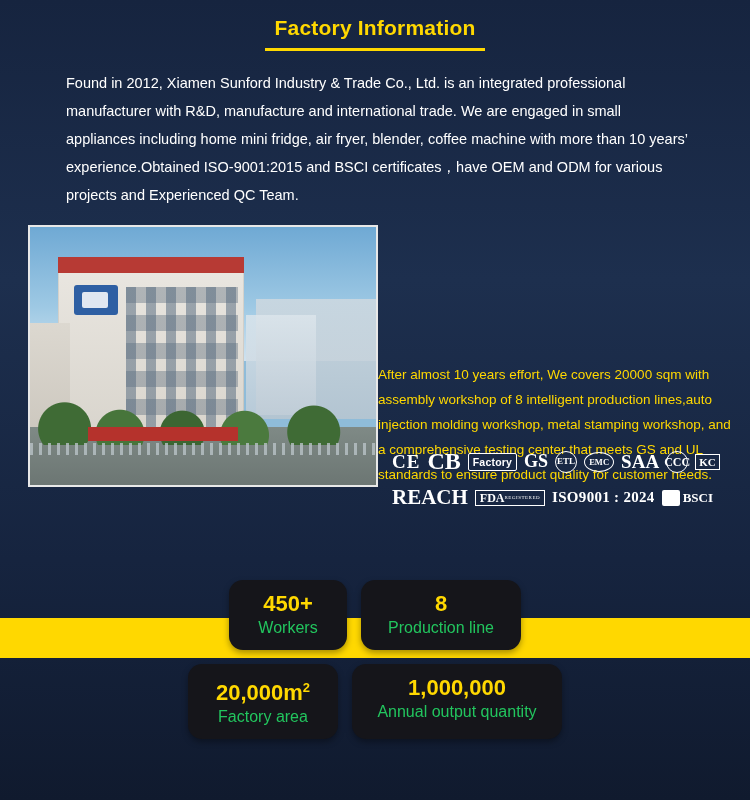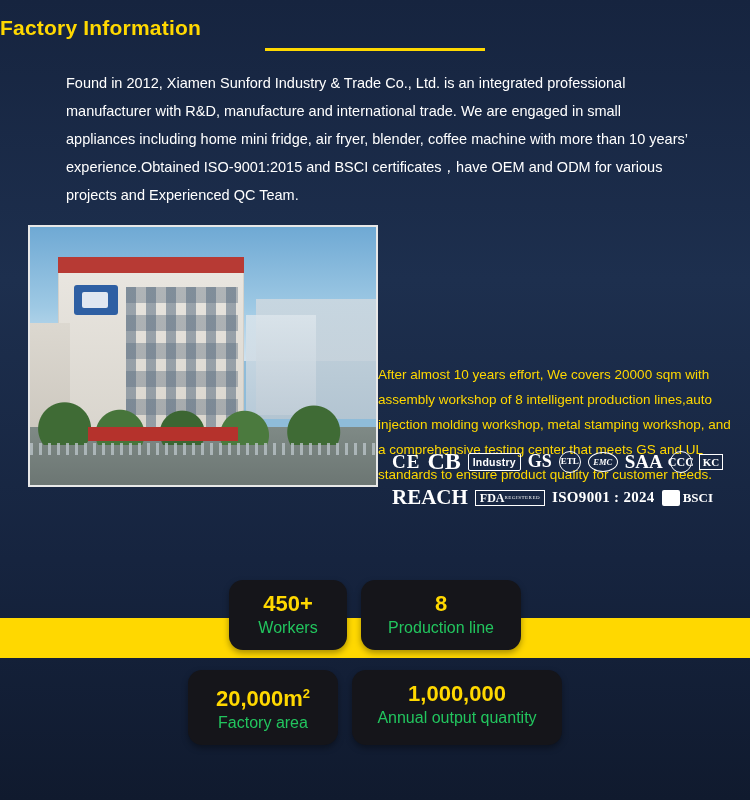--- a/index.html
+++ b/index.html
@@ -17,21 +17,21 @@
     width: 750px; height: 800px;
     position: relative;
     background:
       linear-gradient(180deg,#16243f 0%, #1d2f4e 35%, #16243f 70%, #101a2e 100%);
     overflow: hidden;
   }
 
   
   .title-wrap {
     padding-top: 16px;
-    text-align: left;
+    text-align: center;
   }
   .title {
     display: inline-block;
     color: #ffd800;
     font-size: 21px;
     font-weight: bold;
     letter-spacing: .2px;
     padding-bottom: 6px;
   }
   .title-underline {
@@ -188,21 +188,20 @@
     border: 1.5px solid #ffffff;
     border-radius: 50%;
     font-size: 9px;
     line-height: 1;
   }
   .cert-oval {
     width: 30px; height: 20px;
     border: 1.5px solid #ffffff;
     border-radius: 50%;
     font-size: 8.5px;
-    font-style: italic;
   }
   .cert-saa { font-size: 19px; }
   .cert-ccc { font-size: 12px; }
   .cert-kc {
     font-size: 11px;
     border: 1.5px solid #fff;
     padding: 1px 3px;
     text-align: right;
   }
   .cert-reach { font-size: 21px; }
@@ -234,21 +233,21 @@
   .stats {
     position: absolute;
     left: 0; top: 580px;
     width: 750px;
   }
   .stat-row {
     display: flex;
     justify-content: center;
     gap: 14px;
   }
-  .stat-row.row2 { margin-top: 20px; }
+  .stat-row.row2 { margin-top: 14px; }
   .chip {
     background: #15151a;
     border-radius: 14px;
     padding: 10px 18px 12px 18px;
     text-align: center;
     min-width: 118px;
     box-shadow: 0 3px 6px rgba(0,0,0,.35);
   }
   .chip .num {
     color: #ffd800;
@@ -296,21 +295,21 @@
       <div class="banner"></div>
       <div class="fence"></div>
     </div>
     <div class="desc">After almost 10 years effort, We covers 20000 sqm with assembly workshop of 8 intelligent production lines,auto injection molding workshop, metal stamping workshop, and a comprehensive testing center that meets GS and UL standards to ensure product quality for customer needs.</div>
   </div>
 
   <div class="certs">
     <div class="cert-row">
       <span class="cert cert-ce">CE</span>
       <span class="cert cert-cb">CB</span>
-      <span class="cert cert-box">Industry</span>
+      <span class="cert cert-box">Factory</span>
       <span class="cert cert-gs">GS</span>
       <span class="cert cert-circle">ETL</span>
       <span class="cert cert-oval">EMC</span>
       <span class="cert cert-saa">SAA</span>
       <span class="cert cert-circle cert-ccc">CCC</span>
       <span class="cert cert-kc">KC</span>
     </div>
     <div class="cert-row">
       <span class="cert cert-reach">REACH</span>
       <span class="cert cert-fda">

